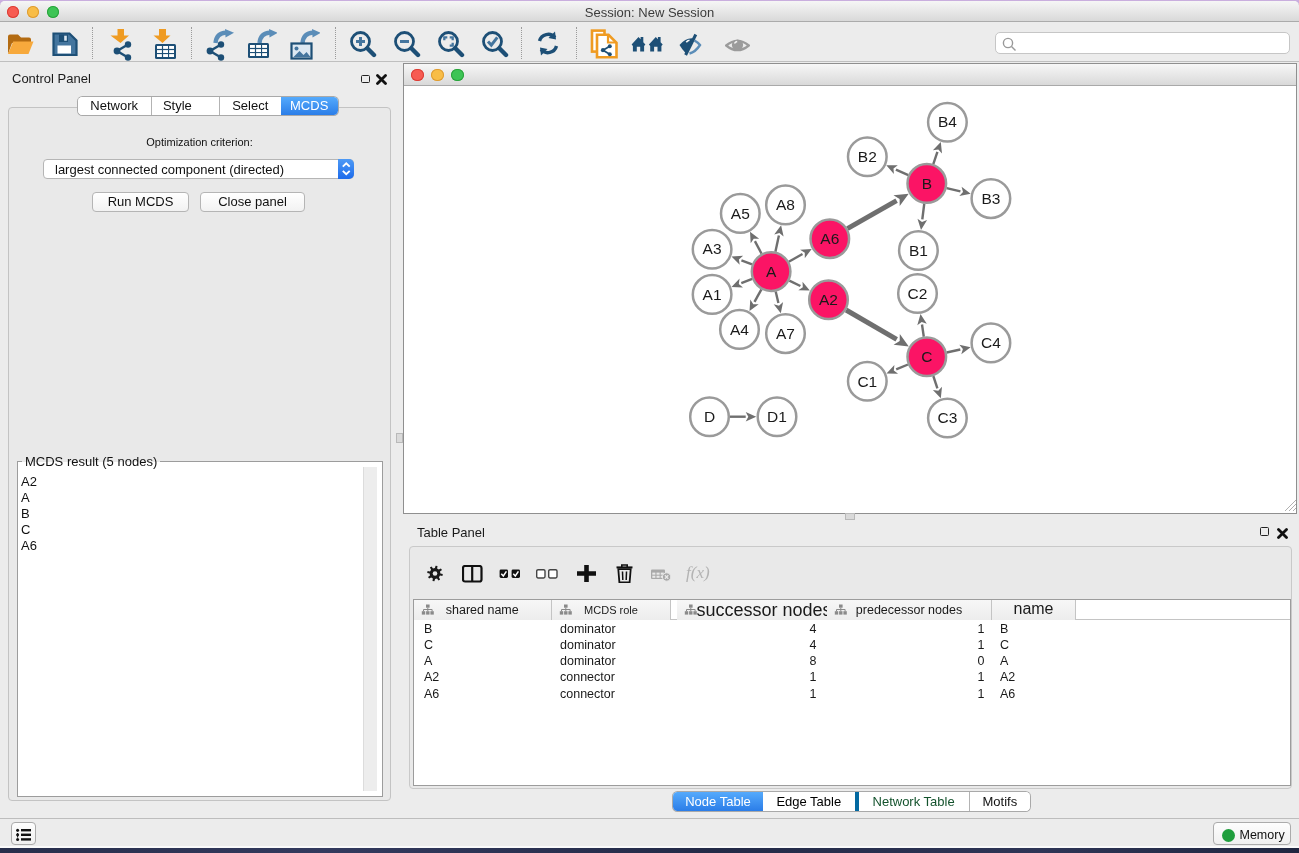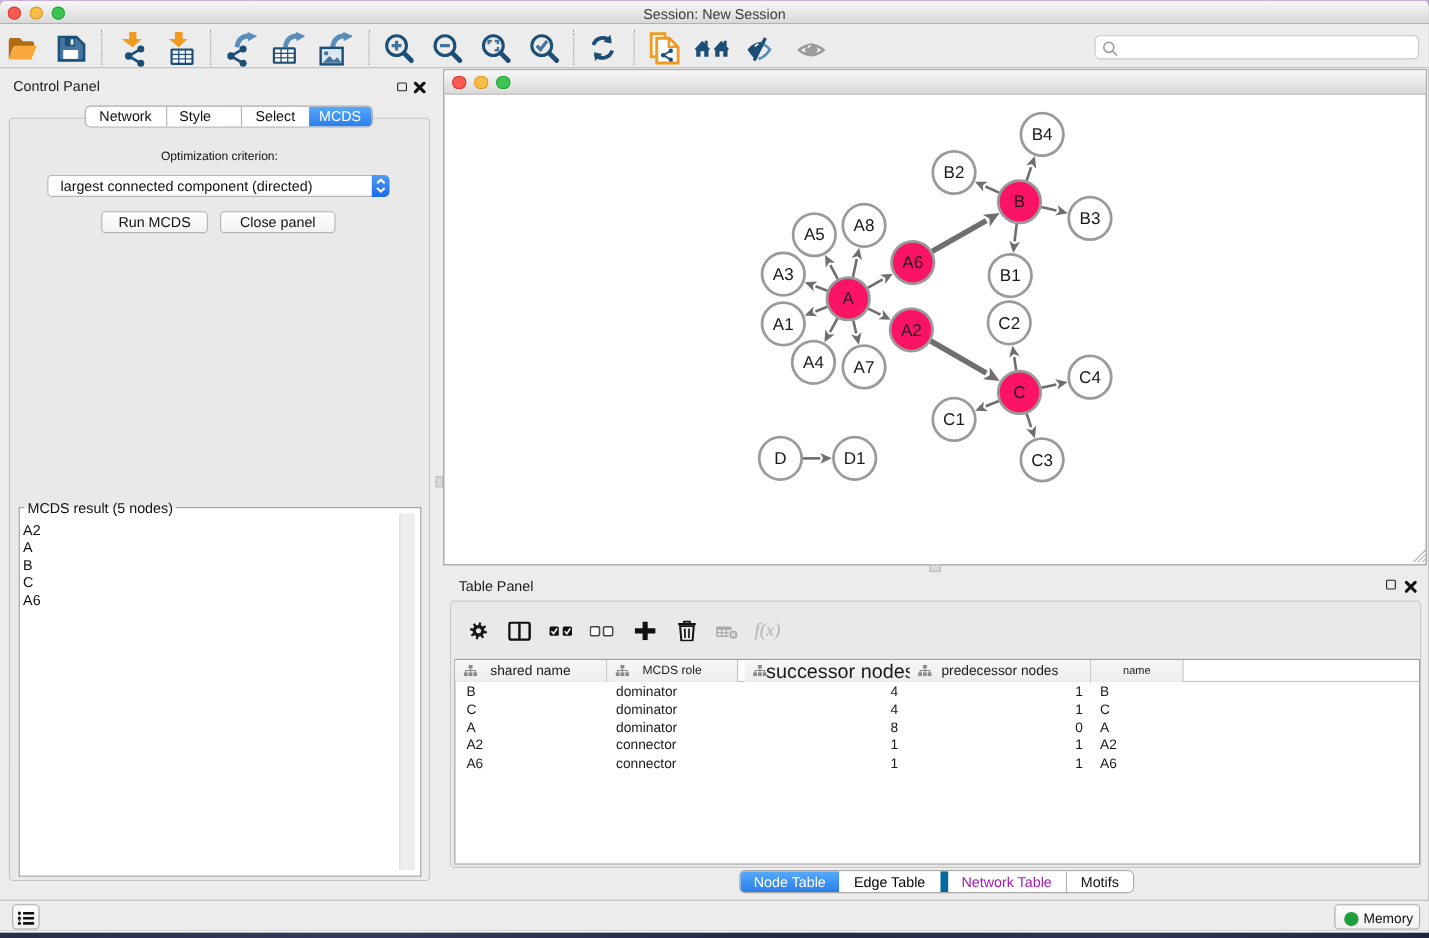--- a/index.html
+++ b/index.html
@@ -371,21 +371,21 @@
       <div style="position:absolute;left:413.5px;top:0;width:165.0px;height:20px;display:flex;align-items:center;justify-content:center;border-right:1px solid #c4c4c4;background:linear-gradient(#f7f7f7,#ededed);font-size:12.5px;color:#1a1a1a">
         <svg width="13" height="12" viewBox="0 0 13 12" style="position:absolute;left:7px;top:4px">
           <rect x="5" y="0.5" width="3.6" height="3.2" fill="#8a8a8a"></rect>
           <rect x="0.8" y="7.2" width="3.4" height="3.4" fill="#8a8a8a"></rect>
           <rect x="5.1" y="7.2" width="3.4" height="3.4" fill="#8a8a8a"></rect>
           <rect x="9.4" y="7.2" width="3.4" height="3.4" fill="#8a8a8a"></rect>
           <path d="M6.8 3.7 V5.5 M2.5 7.2 V5.5 H11.1 V7.2 M6.8 5.5 V7.2" fill="none" stroke="#8a8a8a" stroke-width="1"></path>
         </svg>
         <span>predecessor nodes</span>
       </div>
-      <div style="position:absolute;left:578.5px;top:0;width:84.0px;height:20px;display:flex;align-items:center;justify-content:center;border-right:1px solid #c4c4c4;background:linear-gradient(#f7f7f7,#ededed);font-size:10px;color:#1a1a1a">
+      <div style="position:absolute;left:578.5px;top:0;width:84.0px;height:20px;display:flex;justify-content:center;border-right:1px solid #c4c4c4;background:linear-gradient(#f7f7f7,#ededed);font-size:16px;color:#1a1a1a">
         <span>name</span>
       </div>
     </div>
   <div class="abs" style="left:413.5px;top:599px;width:876.5px;height:185px;overflow:hidden;font-size:12.5px">
       <div style="position:absolute;left:0;top:21.5px;width:878px;height:16.3px;font-size:12.5px;color:#1a1a1a">
         <span style="position:absolute;left:10.5px">B</span>
         <span style="position:absolute;left:146.5px">dominator</span>
         <span style="position:absolute;left:250px;width:153px;text-align:right">4</span>
         <span style="position:absolute;left:420px;width:151px;text-align:right">1</span>
         <span style="position:absolute;left:586.5px">B</span>
@@ -415,21 +415,21 @@
         <span style="position:absolute;left:10.5px">A6</span>
         <span style="position:absolute;left:146.5px">connector</span>
         <span style="position:absolute;left:250px;width:153px;text-align:right">1</span>
         <span style="position:absolute;left:420px;width:151px;text-align:right">1</span>
         <span style="position:absolute;left:586.5px">A6</span>
       </div>
     </div>
   <div style="position:absolute;left:673px;top:790.5px;height:19px;display:flex;border-radius:4.5px;box-shadow:0 0 0 1px #a9a9a9;overflow:hidden;font-size:13px;background:#fff">
       <div style="width:90px;height:100%;display:flex;align-items:center;justify-content:center;box-sizing:border-box;background:linear-gradient(#55aafc,#2b7de8);color:#fff;">Node Table</div>
       <div style="width:91.6px;height:100%;display:flex;align-items:center;justify-content:center;box-sizing:border-box;background:#fff;color:#000000;">Edge Table</div>
-      <div style="width:114px;height:100%;display:flex;align-items:center;justify-content:center;box-sizing:border-box;background:#fff;color:#a21caf;border-left:7px solid #0369a1;">Network Table</div>
+      <div style="width:114px;height:100%;display:flex;align-items:center;justify-content:center;box-sizing:border-box;background:#fff;color:#14532d;border-left:4px solid #0369a1;">Network Table</div>
       <div style="width:61.5px;height:100%;display:flex;align-items:center;justify-content:center;box-sizing:border-box;background:#fff;color:#111;border-left:1px solid #b3b3b3;">Motifs</div>
     </div>
 
   <div class="abs" style="left:0;top:817px;width:1299px;height:28px;background:#ececec;border-top:1px solid #bdbdbd"></div>
   <div class="abs" style="left:11px;top:821px;width:25px;height:23px;background:linear-gradient(#fdfdfd,#f0f0f0);border:1px solid #ababab;border-radius:4px"></div>
   <svg style="position:absolute;left:16px;top:827px" width="16" height="14" viewBox="0 0 16 14">
       <line x1="1.6" y1="2" x2="1.6" y2="12" stroke="#111" stroke-width="1" stroke-dasharray="1.5 1.5"></line>
       <circle cx="1.6" cy="2.2" r="1.5" fill="#111"></circle>
       <circle cx="1.6" cy="6.8" r="1.5" fill="#111"></circle>
       <circle cx="1.6" cy="11.4" r="1.5" fill="#111"></circle>

